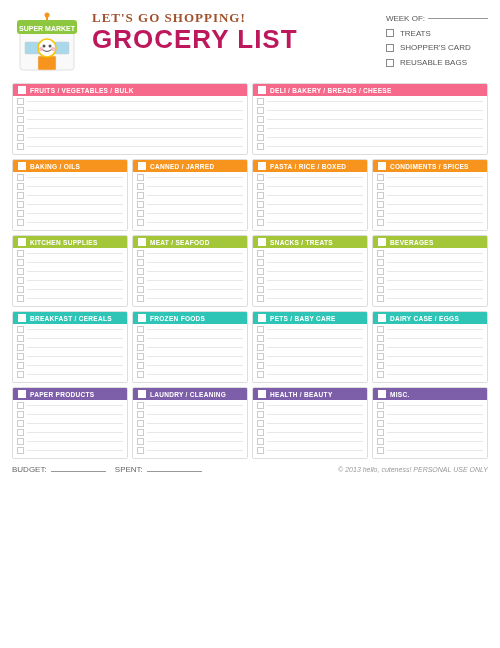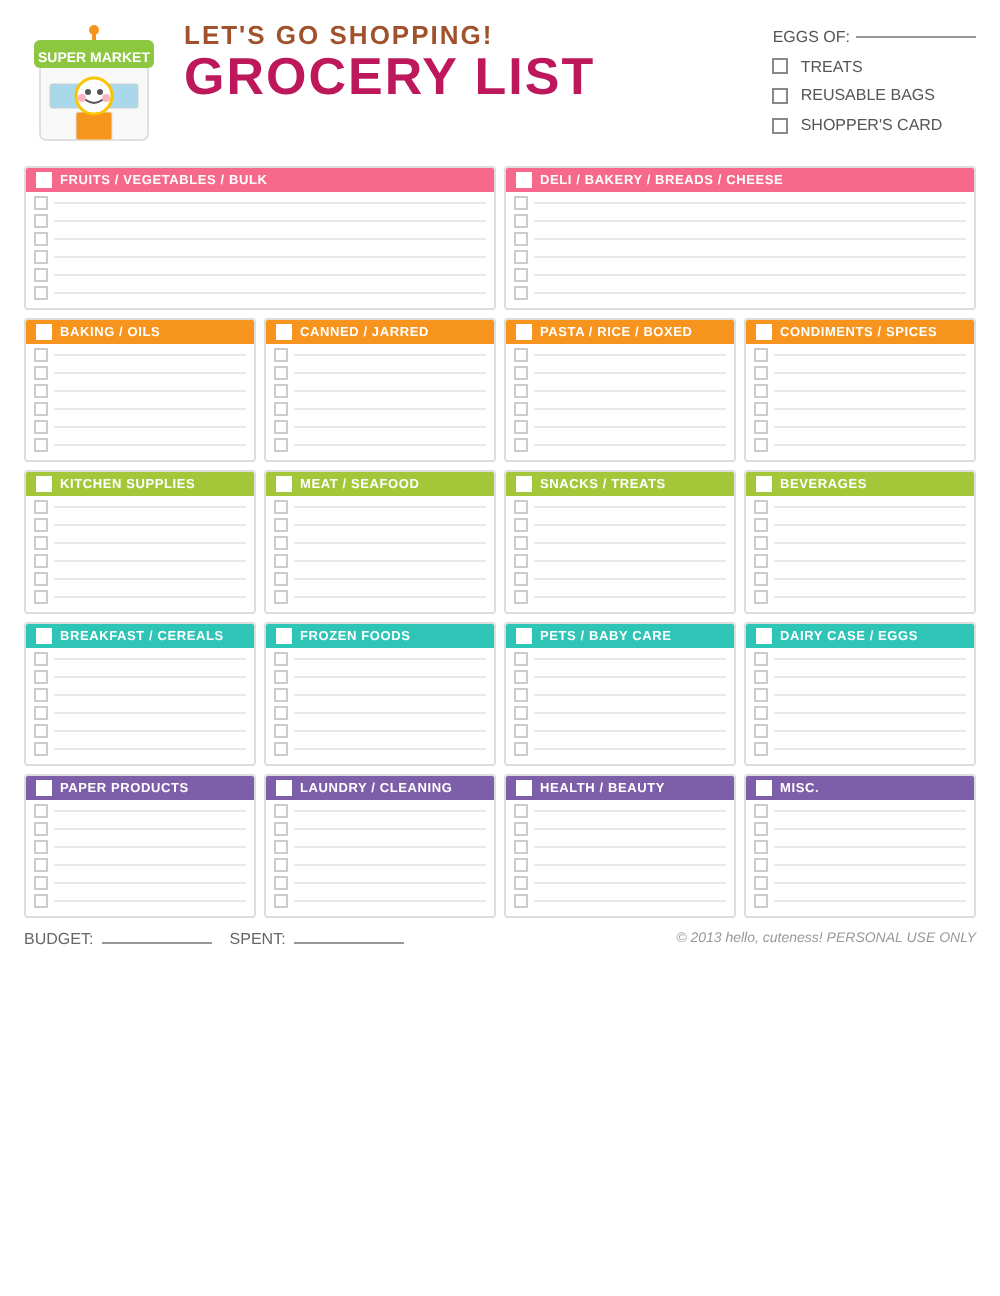--- a/index.html
+++ b/index.html
@@ -36,20 +36,21 @@
     .title-block {
       flex: 1;
     }
 
     .title-top {
       font-size: 13px;
       font-weight: bold;
       color: #a0522d;
       letter-spacing: 1px;
       text-transform: uppercase;
+      font-family: Liberation Serif, serif;
     }
 
     .title-main {
       font-size: 26px;
       font-weight: 900;
       color: #be185d;
       line-height: 1;
       text-transform: uppercase;
       letter-spacing: 1px;
     }
@@ -215,34 +216,34 @@
       </svg>
     </div>
 
     <div class="title-block">
       <div class="title-top">LET'S GO SHOPPING!</div>
       <div class="title-main">GROCERY LIST</div>
     </div>
 
     <div class="week-info">
       <div class="week-line">
-        <span>EGGS OF:</span>
+        <span>WEEK OF:</span>
         <span class="underline"></span>
       </div>
       <div class="week-line">
         <span class="checkbox-small"></span>
         <span>TREATS</span>
       </div>
       <div class="week-line">
         <span class="checkbox-small"></span>
-        <span>REUSABLE BAGS</span>
+        <span>SHOPPER'S CARD</span>
       </div>
       <div class="week-line">
         <span class="checkbox-small"></span>
-        <span>SHOPPER'S CARD</span>
+        <span>REUSABLE BAGS</span>
       </div>
     </div>
   </div>
 
   <div class="section-row">
     <div class="category-box category-box-wide">
       <div class="category-header bg-pink">
         <span class="category-header-icon"></span>
         <span class="category-title">FRUITS / VEGETABLES / BULK</span>
       </div>

